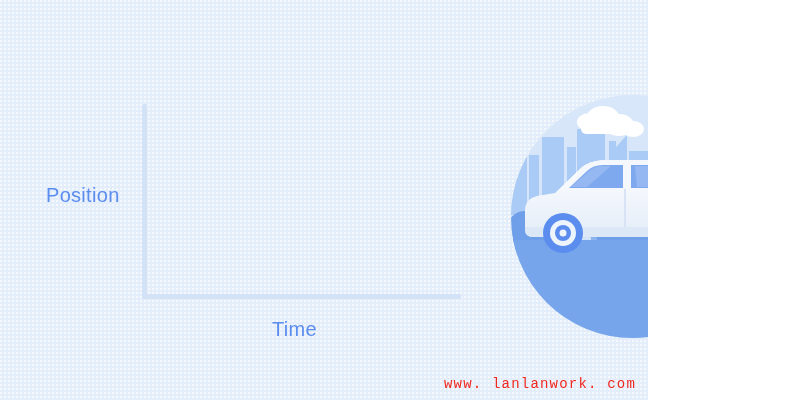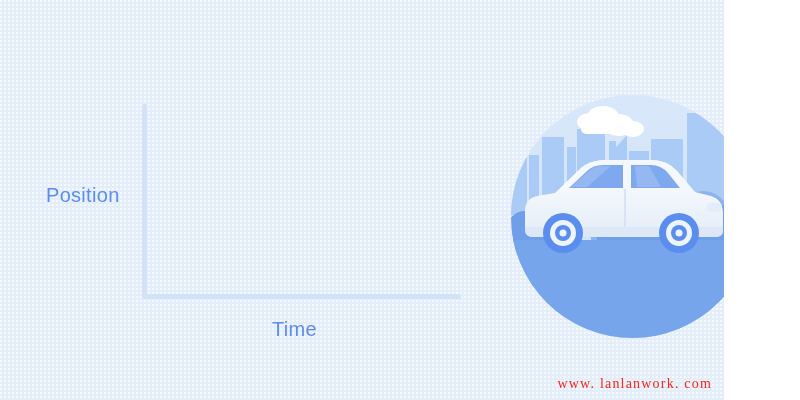--- a/index.html
+++ b/index.html
@@ -8,21 +8,21 @@
   }
   body {
     width: 800px;
     height: 400px;
     overflow: hidden;
     font-family: "Liberation Sans", sans-serif;
   }
 
   #stage {
     position: relative;
-    width: 724px;
+    width: 648px;
     height: 400px;
     background: #e4edfa;
     overflow: hidden;
     text-align: right;
   }
 
   
   #texture {
     position: absolute;
     inset: 0;
@@ -63,21 +63,21 @@
     left: 511px; top: 95px;
     width: 243px; height: 243px;
   }
   #illustration svg { display: block; width: 243px; height: 243px; }
 
   
   #watermark {
     position: absolute;
     right: 12px; bottom: 8px;
     color: #f0281e;
-    font-family: Liberation Serif, serif;
+    font-family: Liberation Mono, monospace;
     font-size: 14px;
     letter-spacing: 1.2px;
     white-space: nowrap;
   }
 </style>
 </head>
 <body>
 
 <div id="stage">
 

